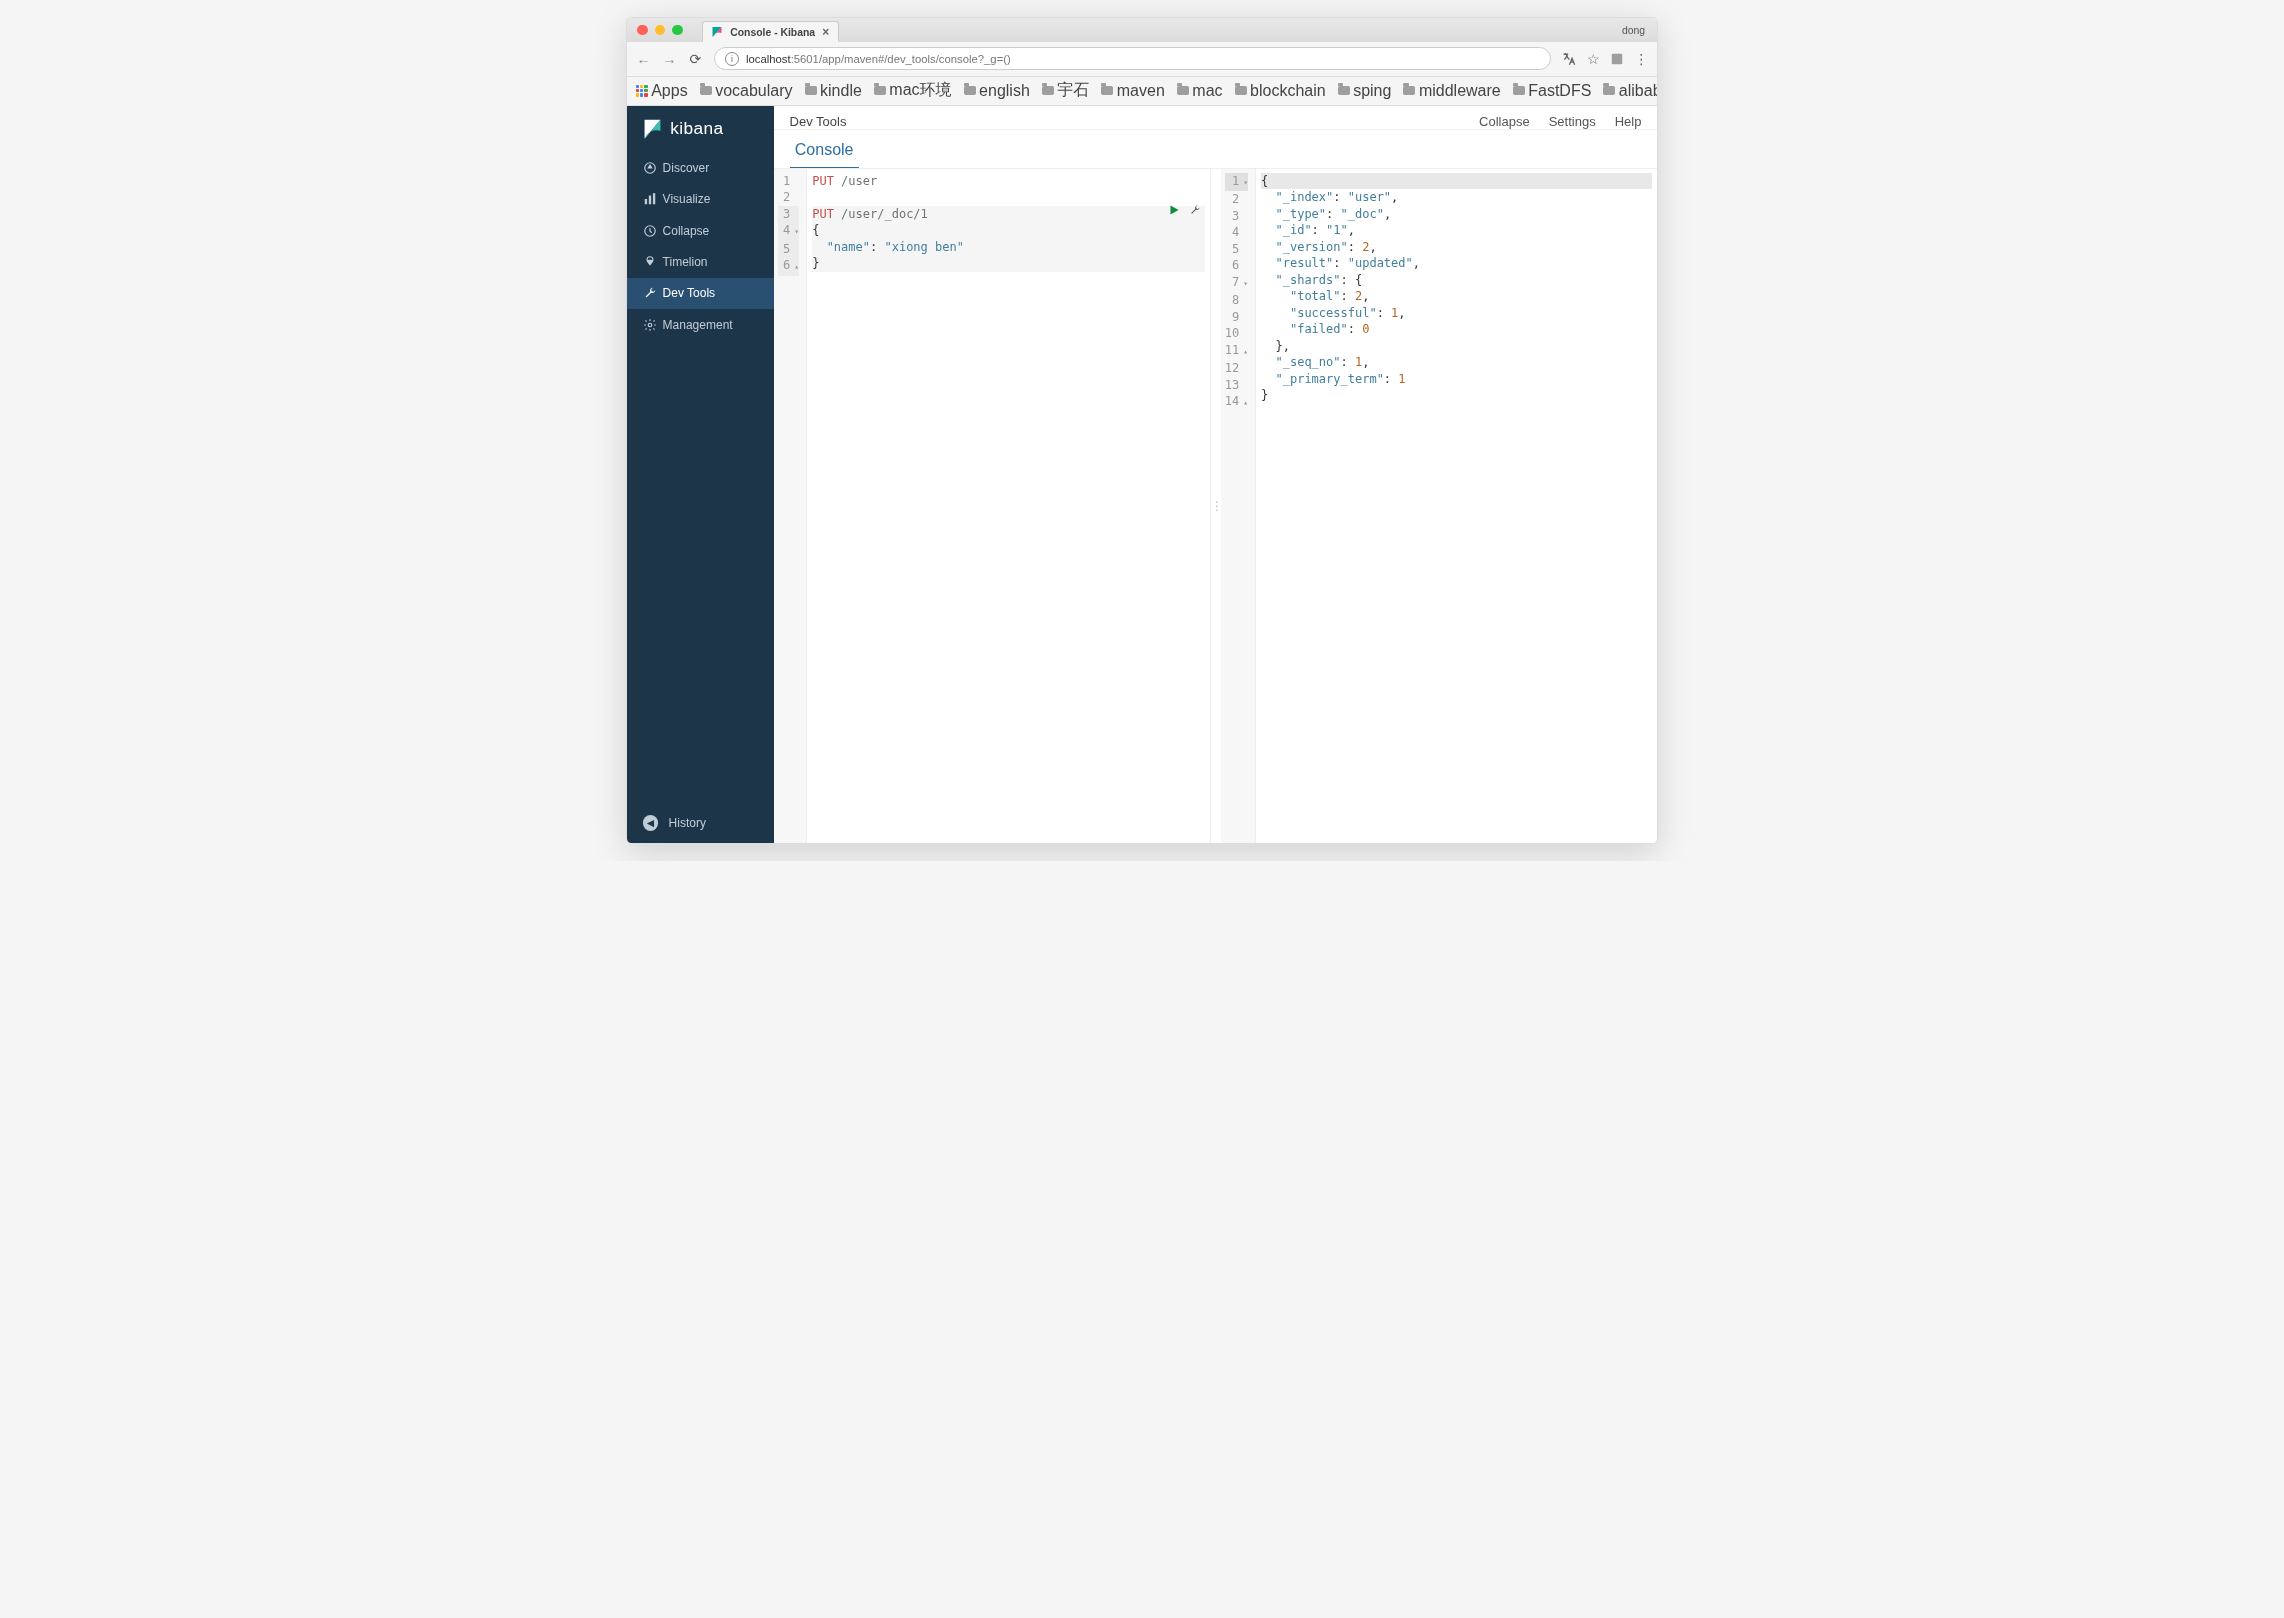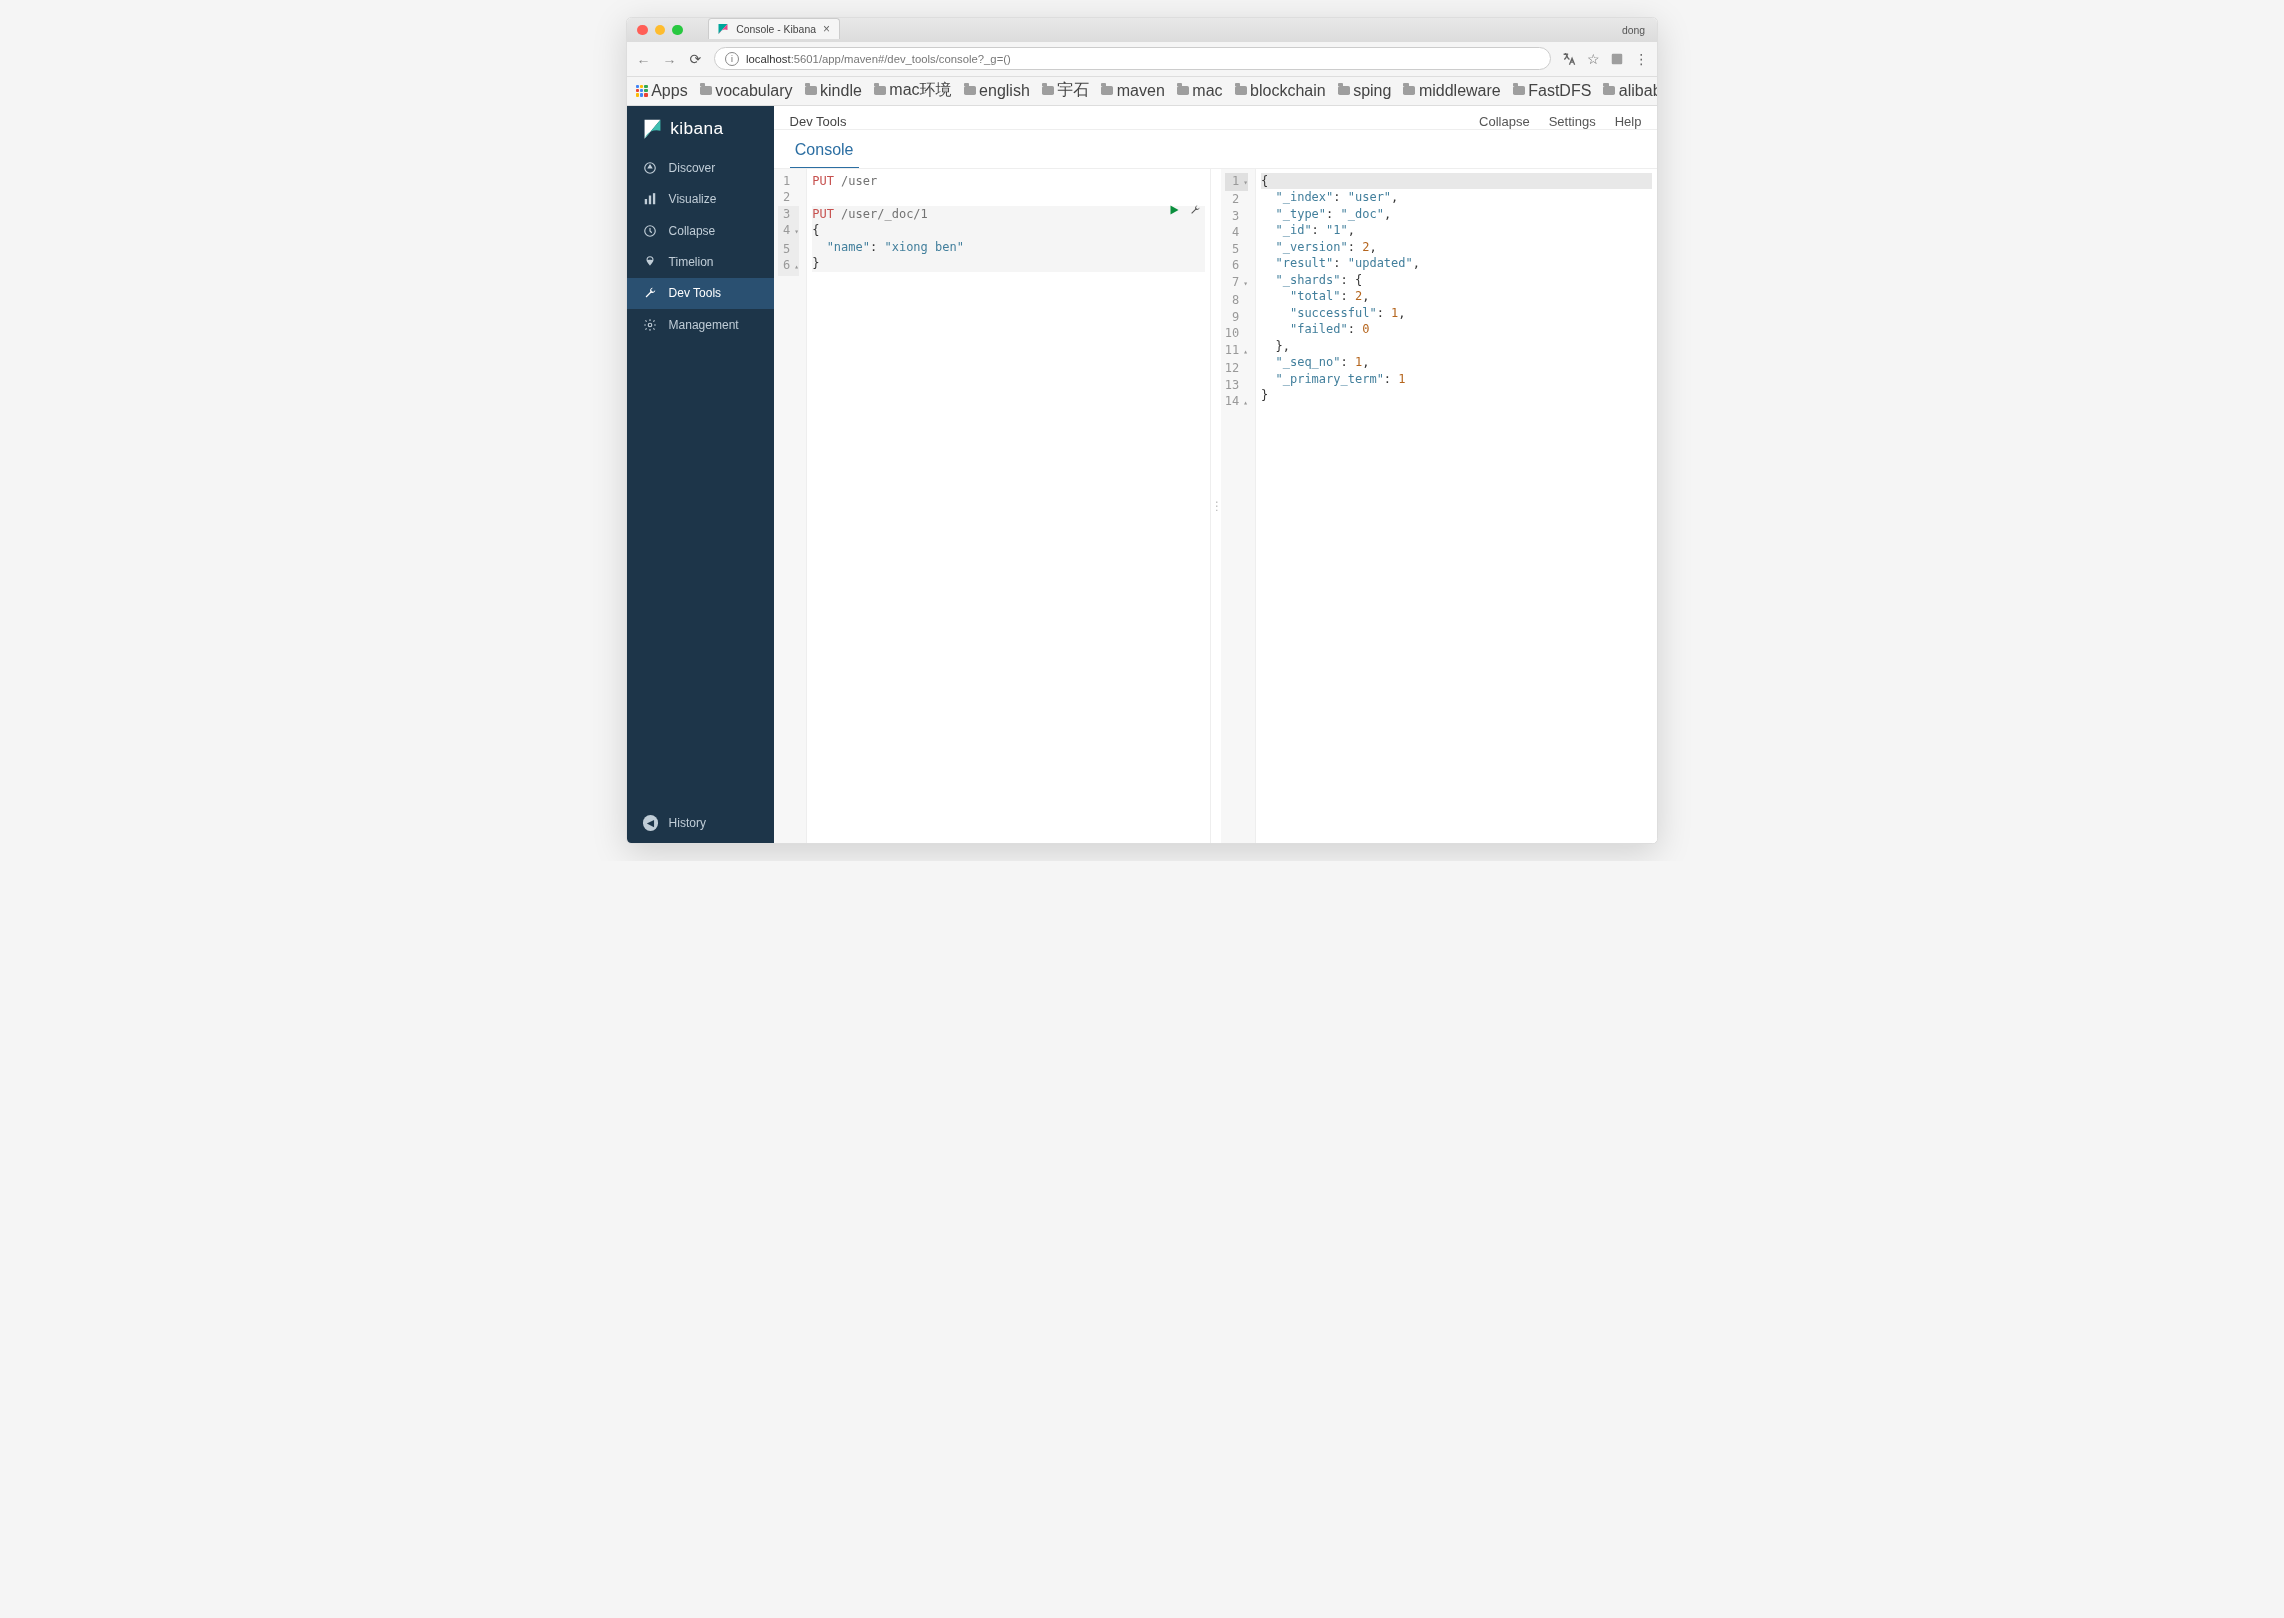--- a/index.html
+++ b/index.html
@@ -26,22 +26,24 @@
   align-items: center;
   position: relative;
 }
 .traffic-lights { display: flex; gap: 7px; padding-left: 10.4px; }
 .tl { width: 10.4px; height: 10.4px; border-radius: 50%; }
 .tl.red { background: #ff5f57; }
 .tl.yellow { background: #febc2e; }
 .tl.green { background: #28c840; }
 .tab-strip {
   display: flex;
-  margin-left: 25px;
+  align-items: flex-end;
+  margin-left: 19px;
   height: 100%;
+  font-weight: bold;
 }
 .browser-tab {
   background: #f5f5f5;
   border: 0.9px solid #ccc;
   border-bottom: none;
   border-top-left-radius: 3.5px;
   border-top-right-radius: 3.5px;
   padding: 3.5px 8.7px;
   font-size: 10.4px;
   color: #444;
@@ -133,21 +135,21 @@
   color: #fff;
 }
 .kibana-k {
   width: 19px; height: 22.5px;
   position: relative;
 }
 .kibana-k svg { width: 100%; height: 100%; }
 .sb-logo-text { font-size: 17.3px; font-weight: 400; letter-spacing: 0.4px; }
 .sb-items { flex: 1; }
 .sb-item {
-  display: flex; align-items: flex-end; gap: 12px;
+  display: flex; align-items: flex-end; gap: 6px;
   padding: 8.7px 15.6px;
   cursor: pointer;
 }
 .sb-item.active { background: #2a5071; color: #fff; }
 .sb-icon { width: 14px; height: 14px; display: flex; align-items: center; justify-content: center; }
 .sb-footer {
   padding: 12px 15.6px;
   display: flex; align-items: center; gap: 10.4px;
   cursor: pointer;
 }

